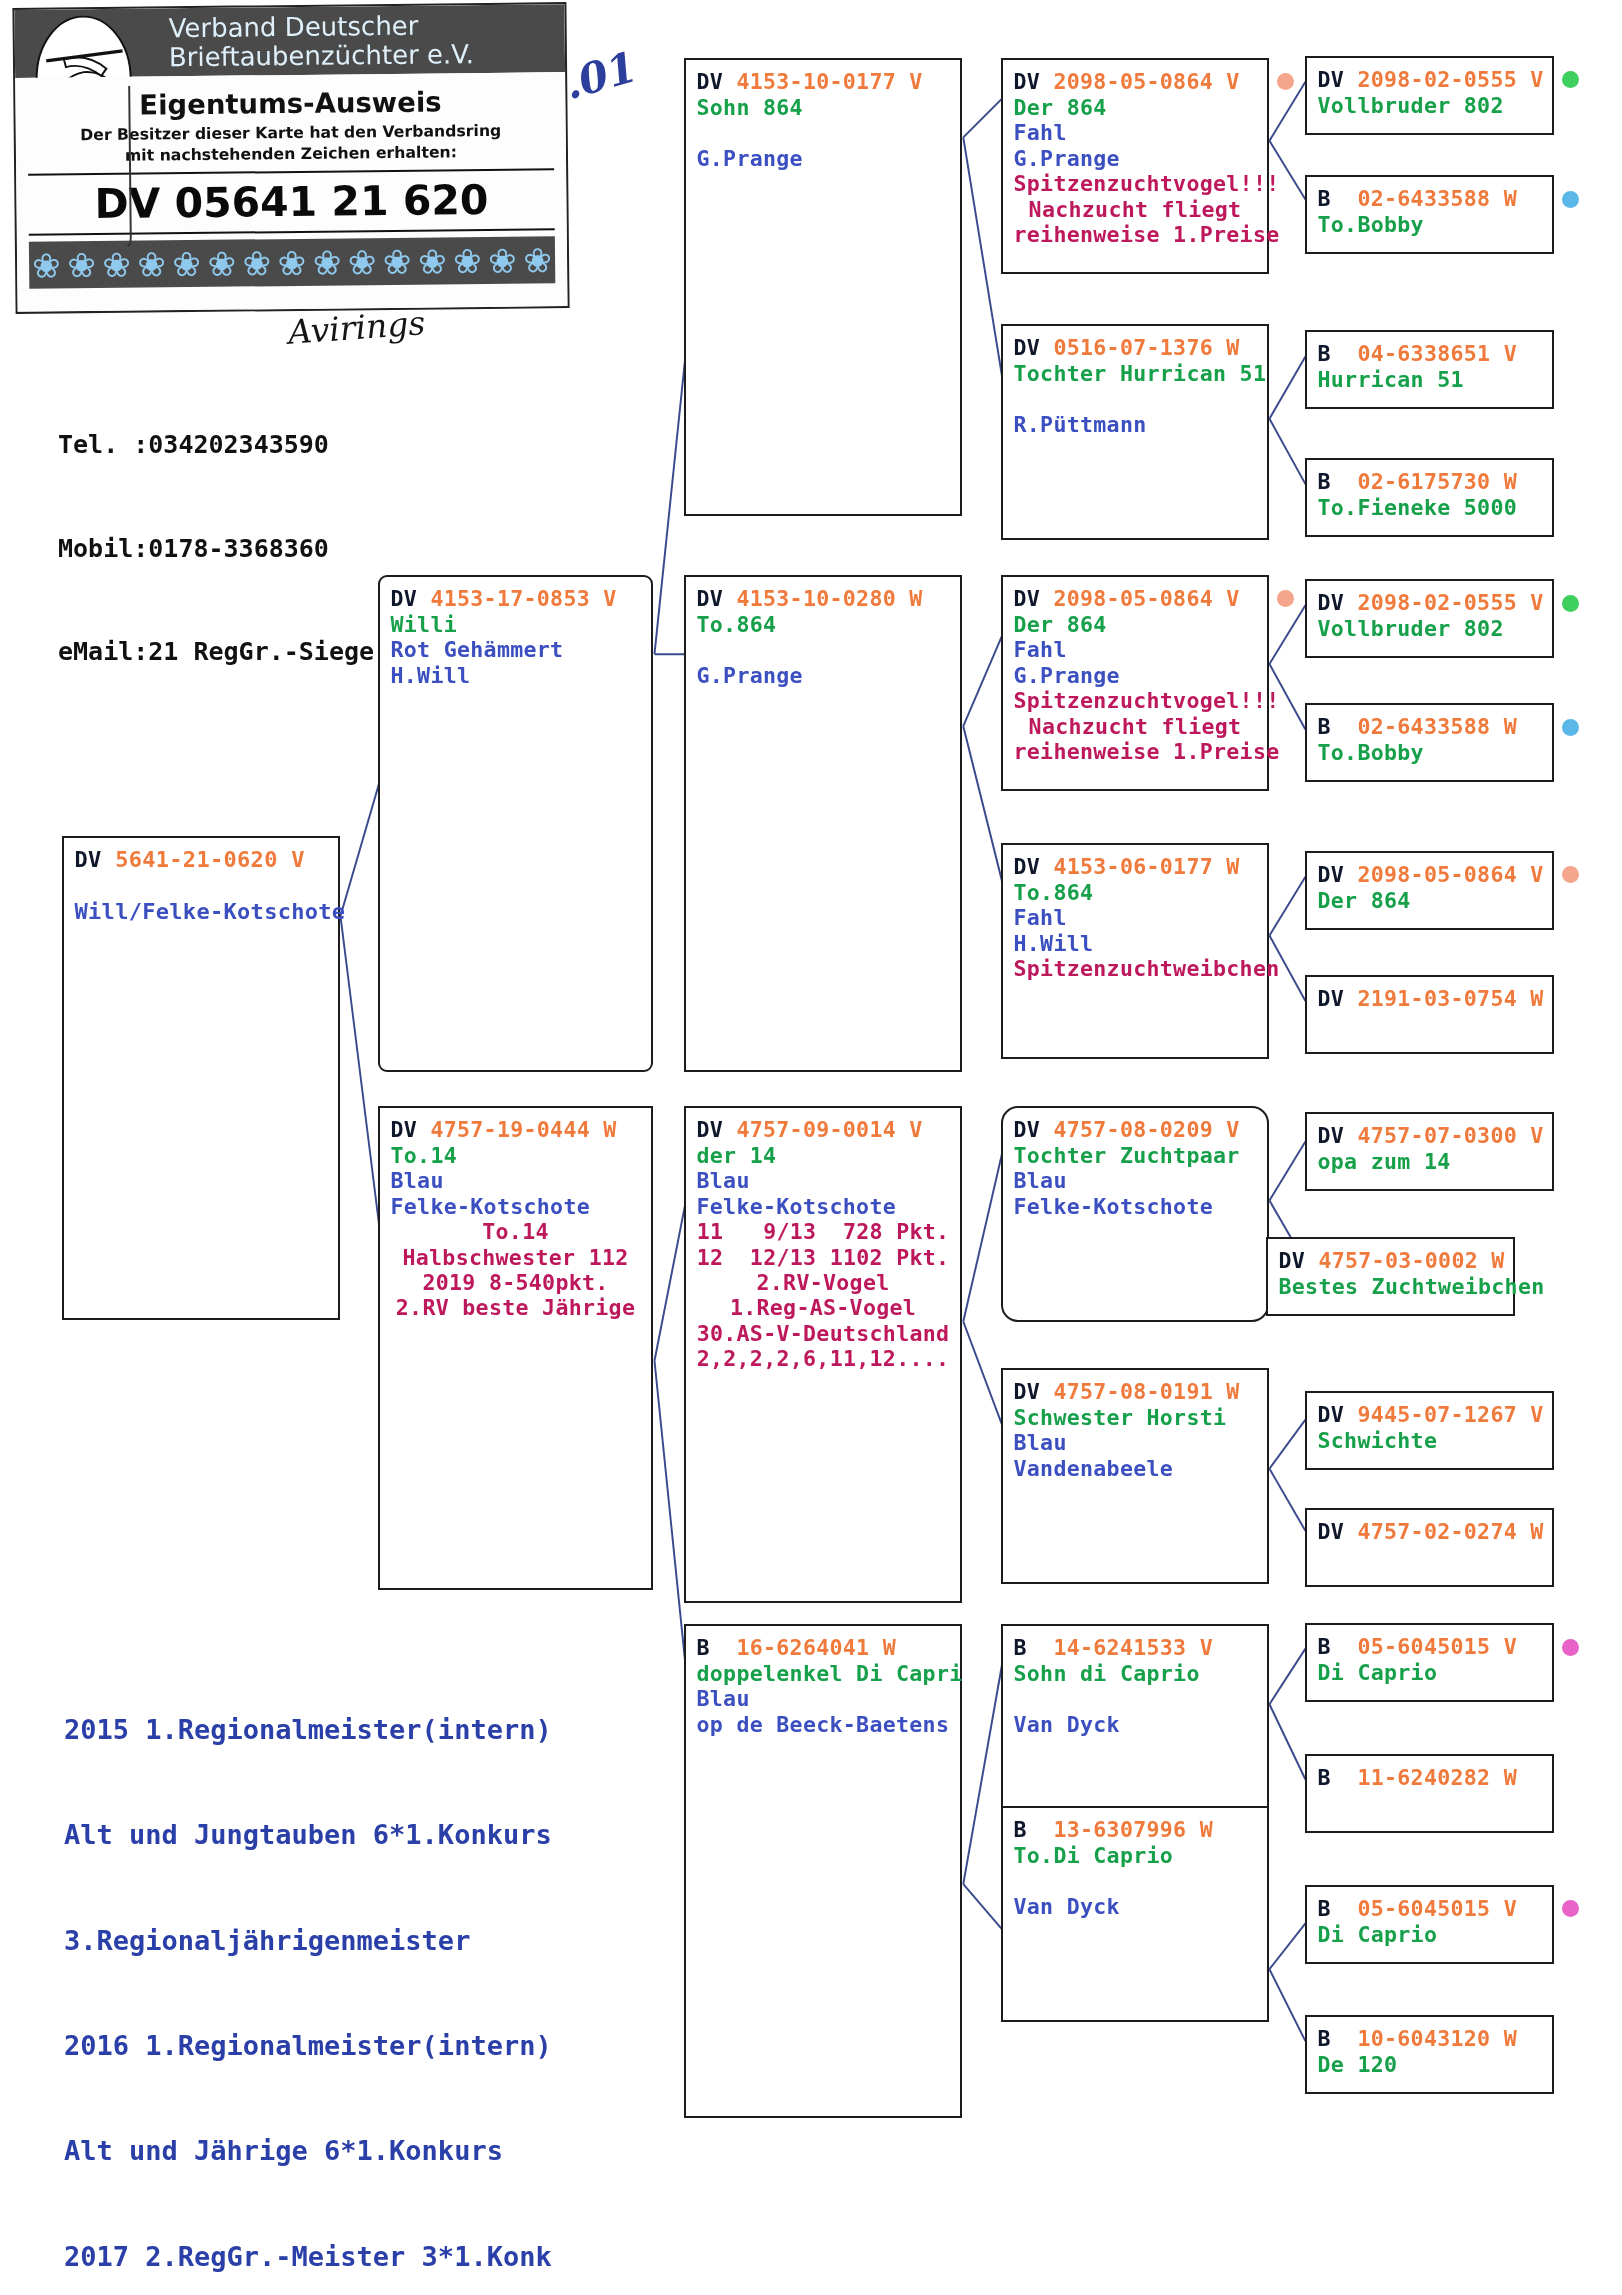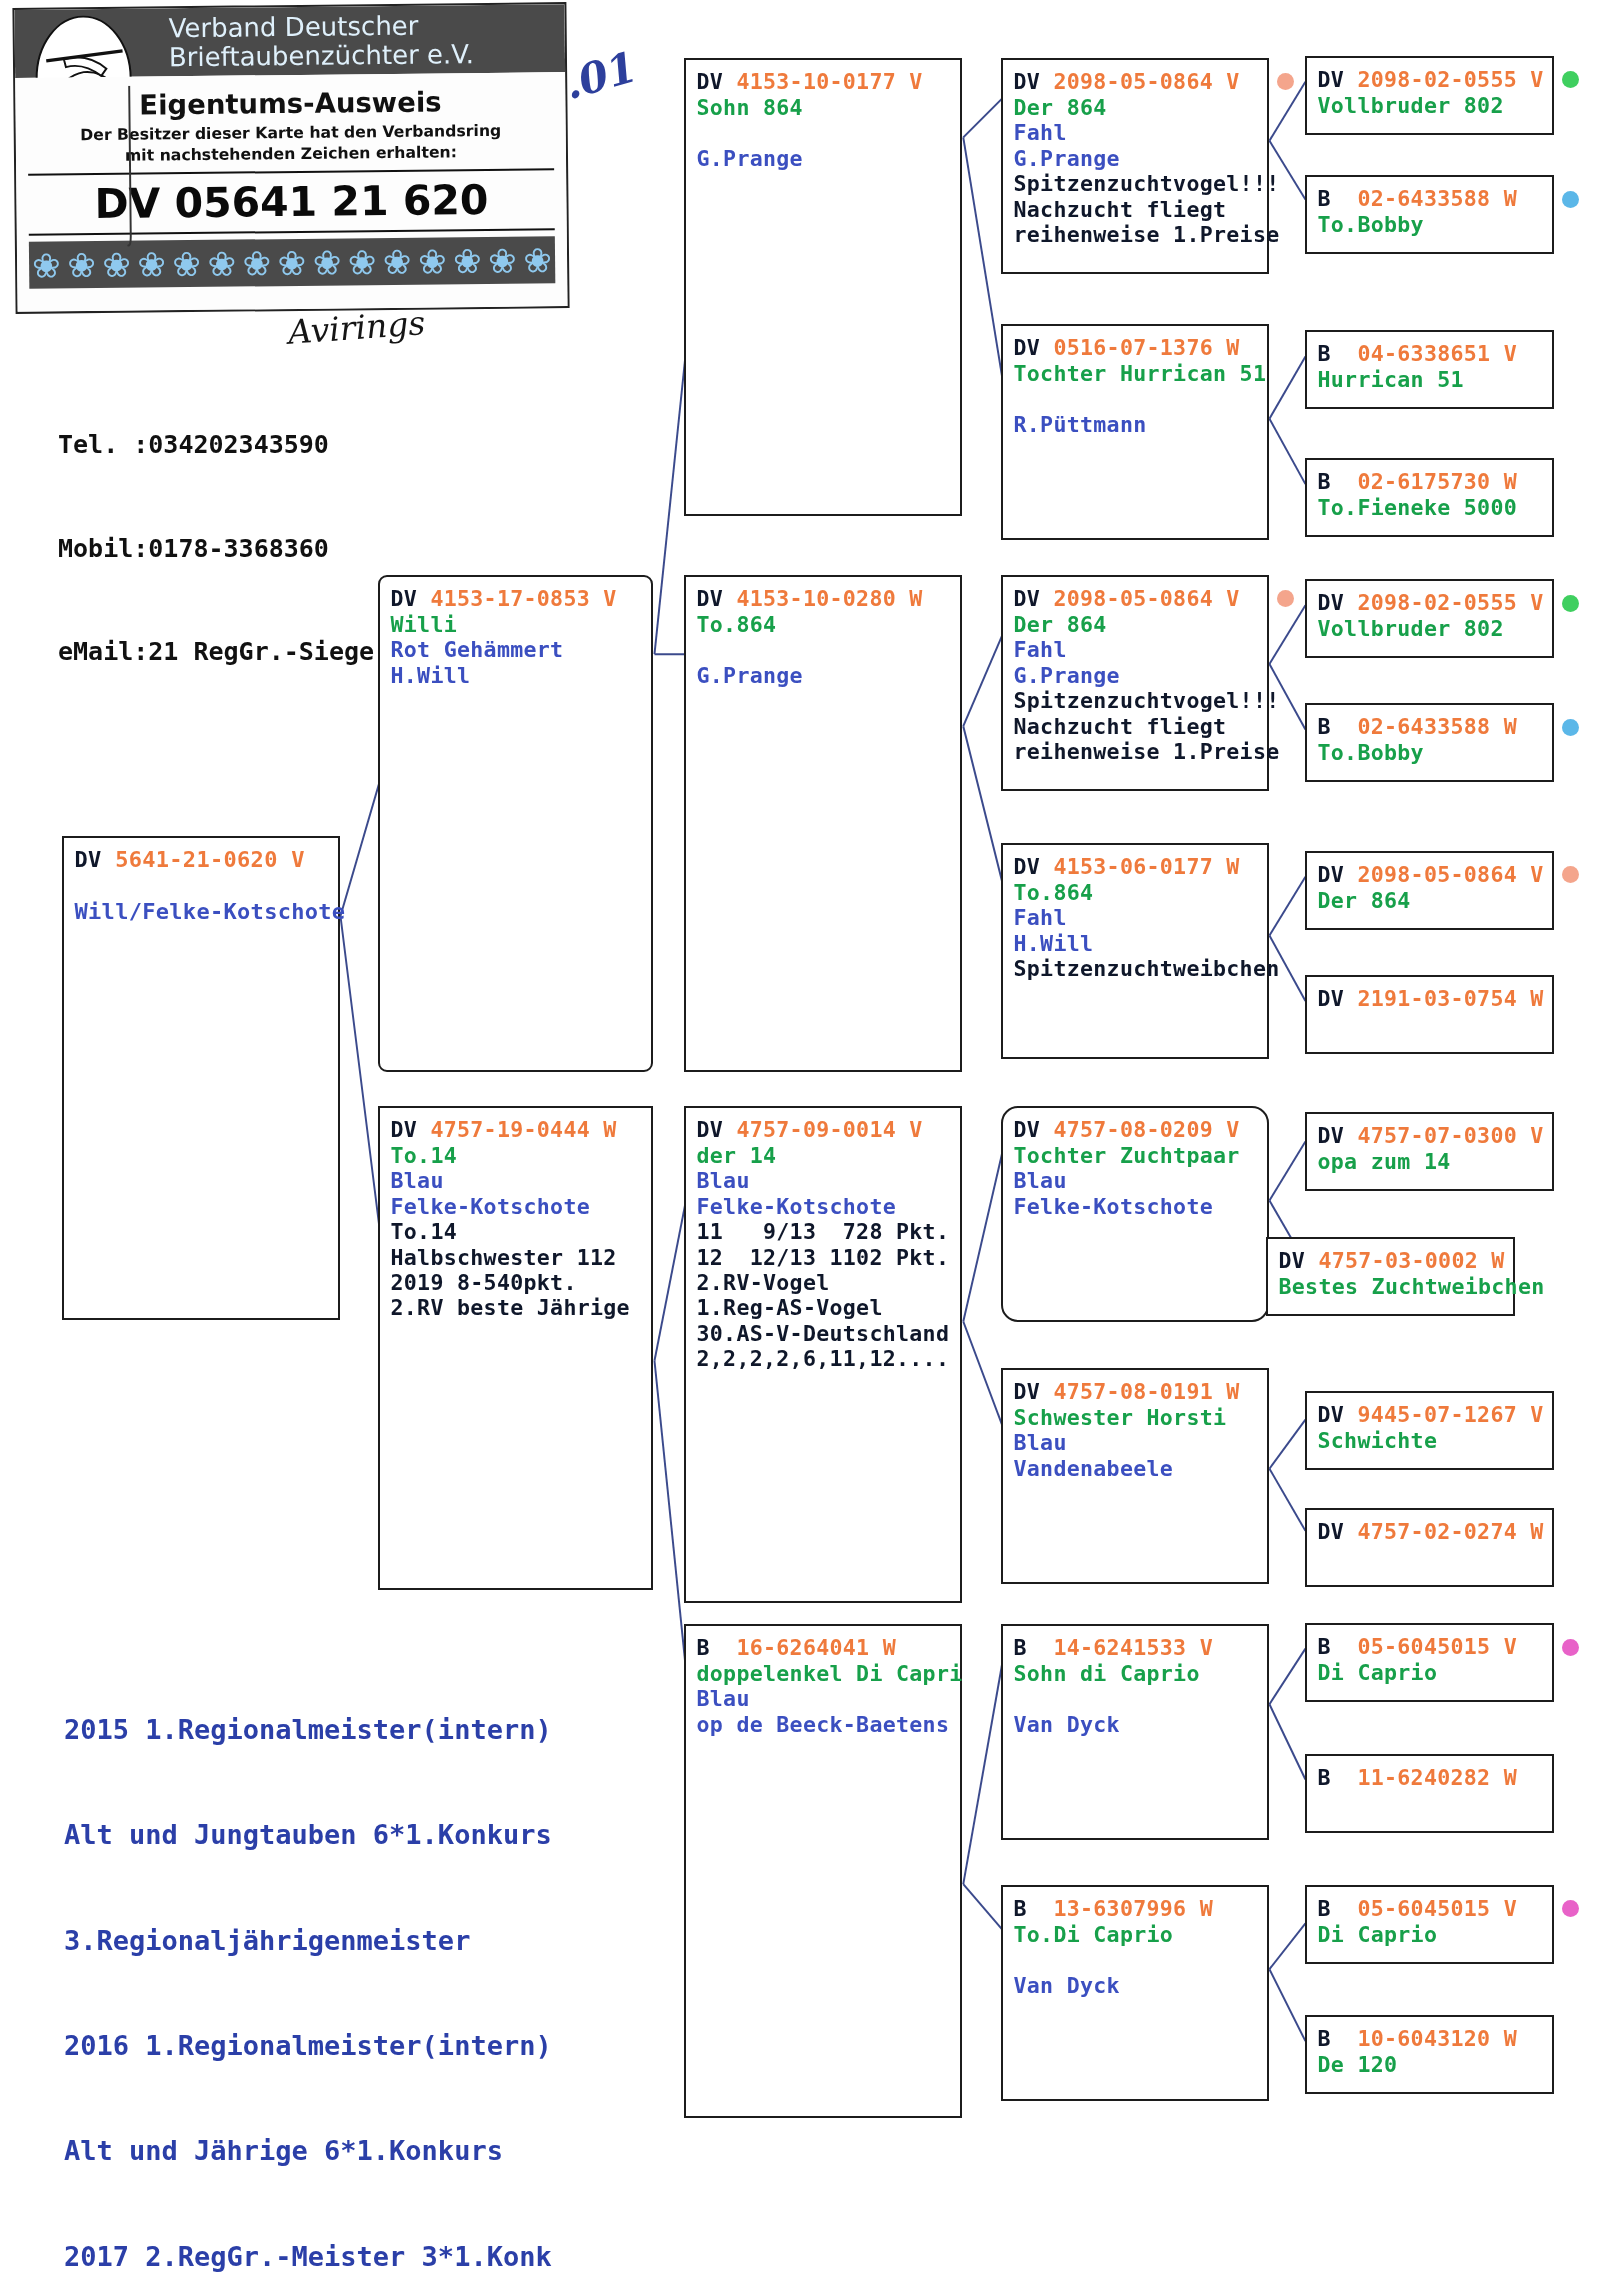--- a/index.html
+++ b/index.html
@@ -5,21 +5,21 @@
   html,body{margin:0;padding:0;background:#fff;}
   body{width:1623px;height:2295px;position:relative;
        font-family:"DejaVu Sans Mono","Liberation Mono",monospace;
        -webkit-font-smoothing:none;}
   .box{position:absolute;border:2px solid #1c1c1c;background:#fff;box-sizing:border-box;}
   .box .ln{white-space:pre;line-height:1.18;letter-spacing:0.3px;}
   .id{color:#ef7a3c;font-weight:bold;}
   .id .dv{color:#0f172a;}
   .nm{color:#17a04a;font-weight:bold;}
   .br{color:#3b4fc0;font-weight:bold;}
-  .nt{color:#0f172a;font-weight:bold;}
+  .nt{color:#be185d;font-weight:bold;text-align:center;}
   .dot{position:absolute;border-radius:50%;}
   svg.lines{position:absolute;left:0;top:0;width:1623px;height:2295px;overflow:visible;pointer-events:none;}
 
   
   #card{position:absolute;left:14.4px;top:5.2px;width:550px;height:302px;
         border:2px solid #222;background:#fff;overflow:hidden;
         transform:rotate(-0.6deg);}
   #cardHdr{position:absolute;left:0;top:0;width:100%;height:68px;background:#4a4a4a;}
   #cardHdr .t1,#cardHdr .t2{position:absolute;left:154px;color:#dff0fb;
         font-family:"DejaVu Sans","Liberation Sans",sans-serif;font-size:26px;}
@@ -264,21 +264,21 @@
       <div class="ln nm">Schwester Horsti</div>
       <div class="ln br">Blau</div>
       <div class="ln br">Vandenabeele</div>
     </div>
     <div class="box" style="left: 1001px; top: 1624px; width: 268px; height: 216px; padding: 9.2px 10.5px; font-size: 21.6px;">
       <div class="ln id"><span class="dv">B</span>  14-6241533 V</div>
       <div class="ln nm">Sohn di Caprio</div>
       <div class="ln">&nbsp;</div>
       <div class="ln br">Van Dyck</div>
     </div>
-    <div class="box" style="left: 1001px; top: 1885px; width: 268px; height: 216px; padding: 9.2px 10.5px; font-size: 21.6px;">
+    <div class="box" style="left: 1001px; top: 1806px; width: 268px; height: 216px; padding: 9.2px 10.5px; font-size: 21.6px;">
       <div class="ln id"><span class="dv">B</span>  13-6307996 W</div>
       <div class="ln nm">To.Di Caprio</div>
       <div class="ln">&nbsp;</div>
       <div class="ln br">Van Dyck</div>
     </div>
     <div class="dot" style="background: rgb(63, 207, 95); width: 17px; height: 17px; left: 1562px; top: 71px;"></div>
     <div class="box" style="left: 1305px; top: 56px; width: 249px; height: 79px; padding: 9.2px 10.5px; font-size: 21.6px;">
       <div class="ln id"><span class="dv">DV</span> 2098-02-0555 V</div>
       <div class="ln nm">Vollbruder 802</div>
     </div>

